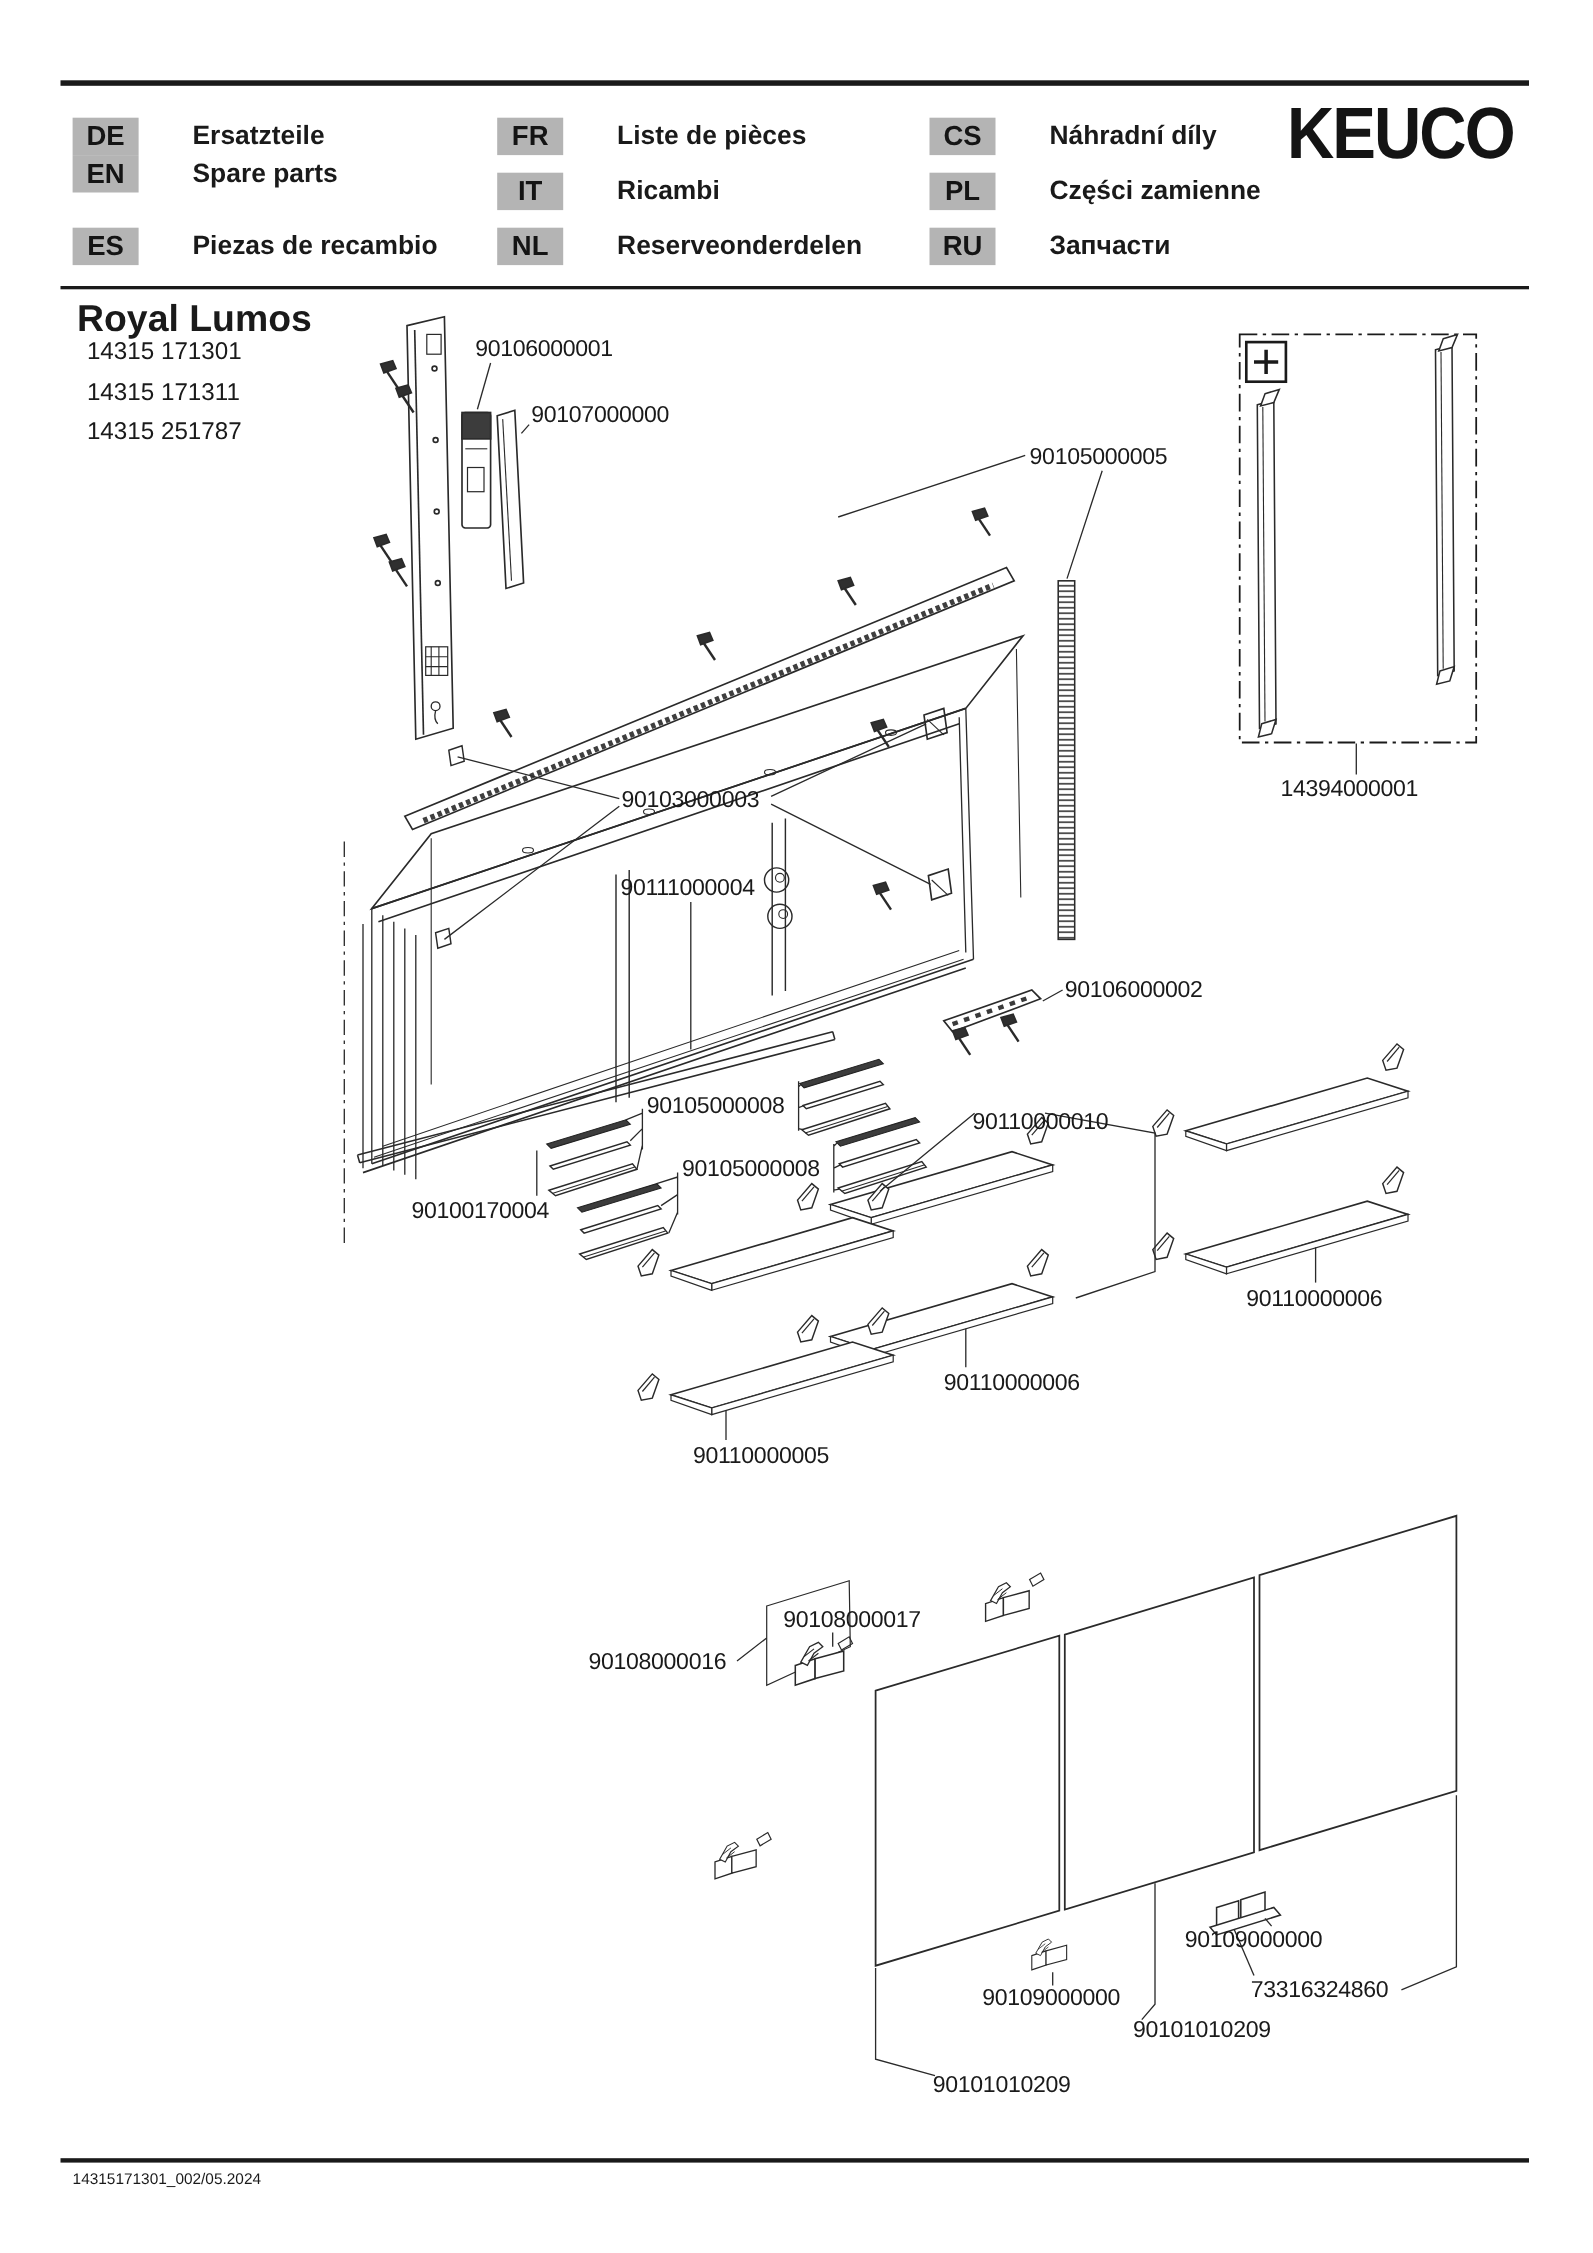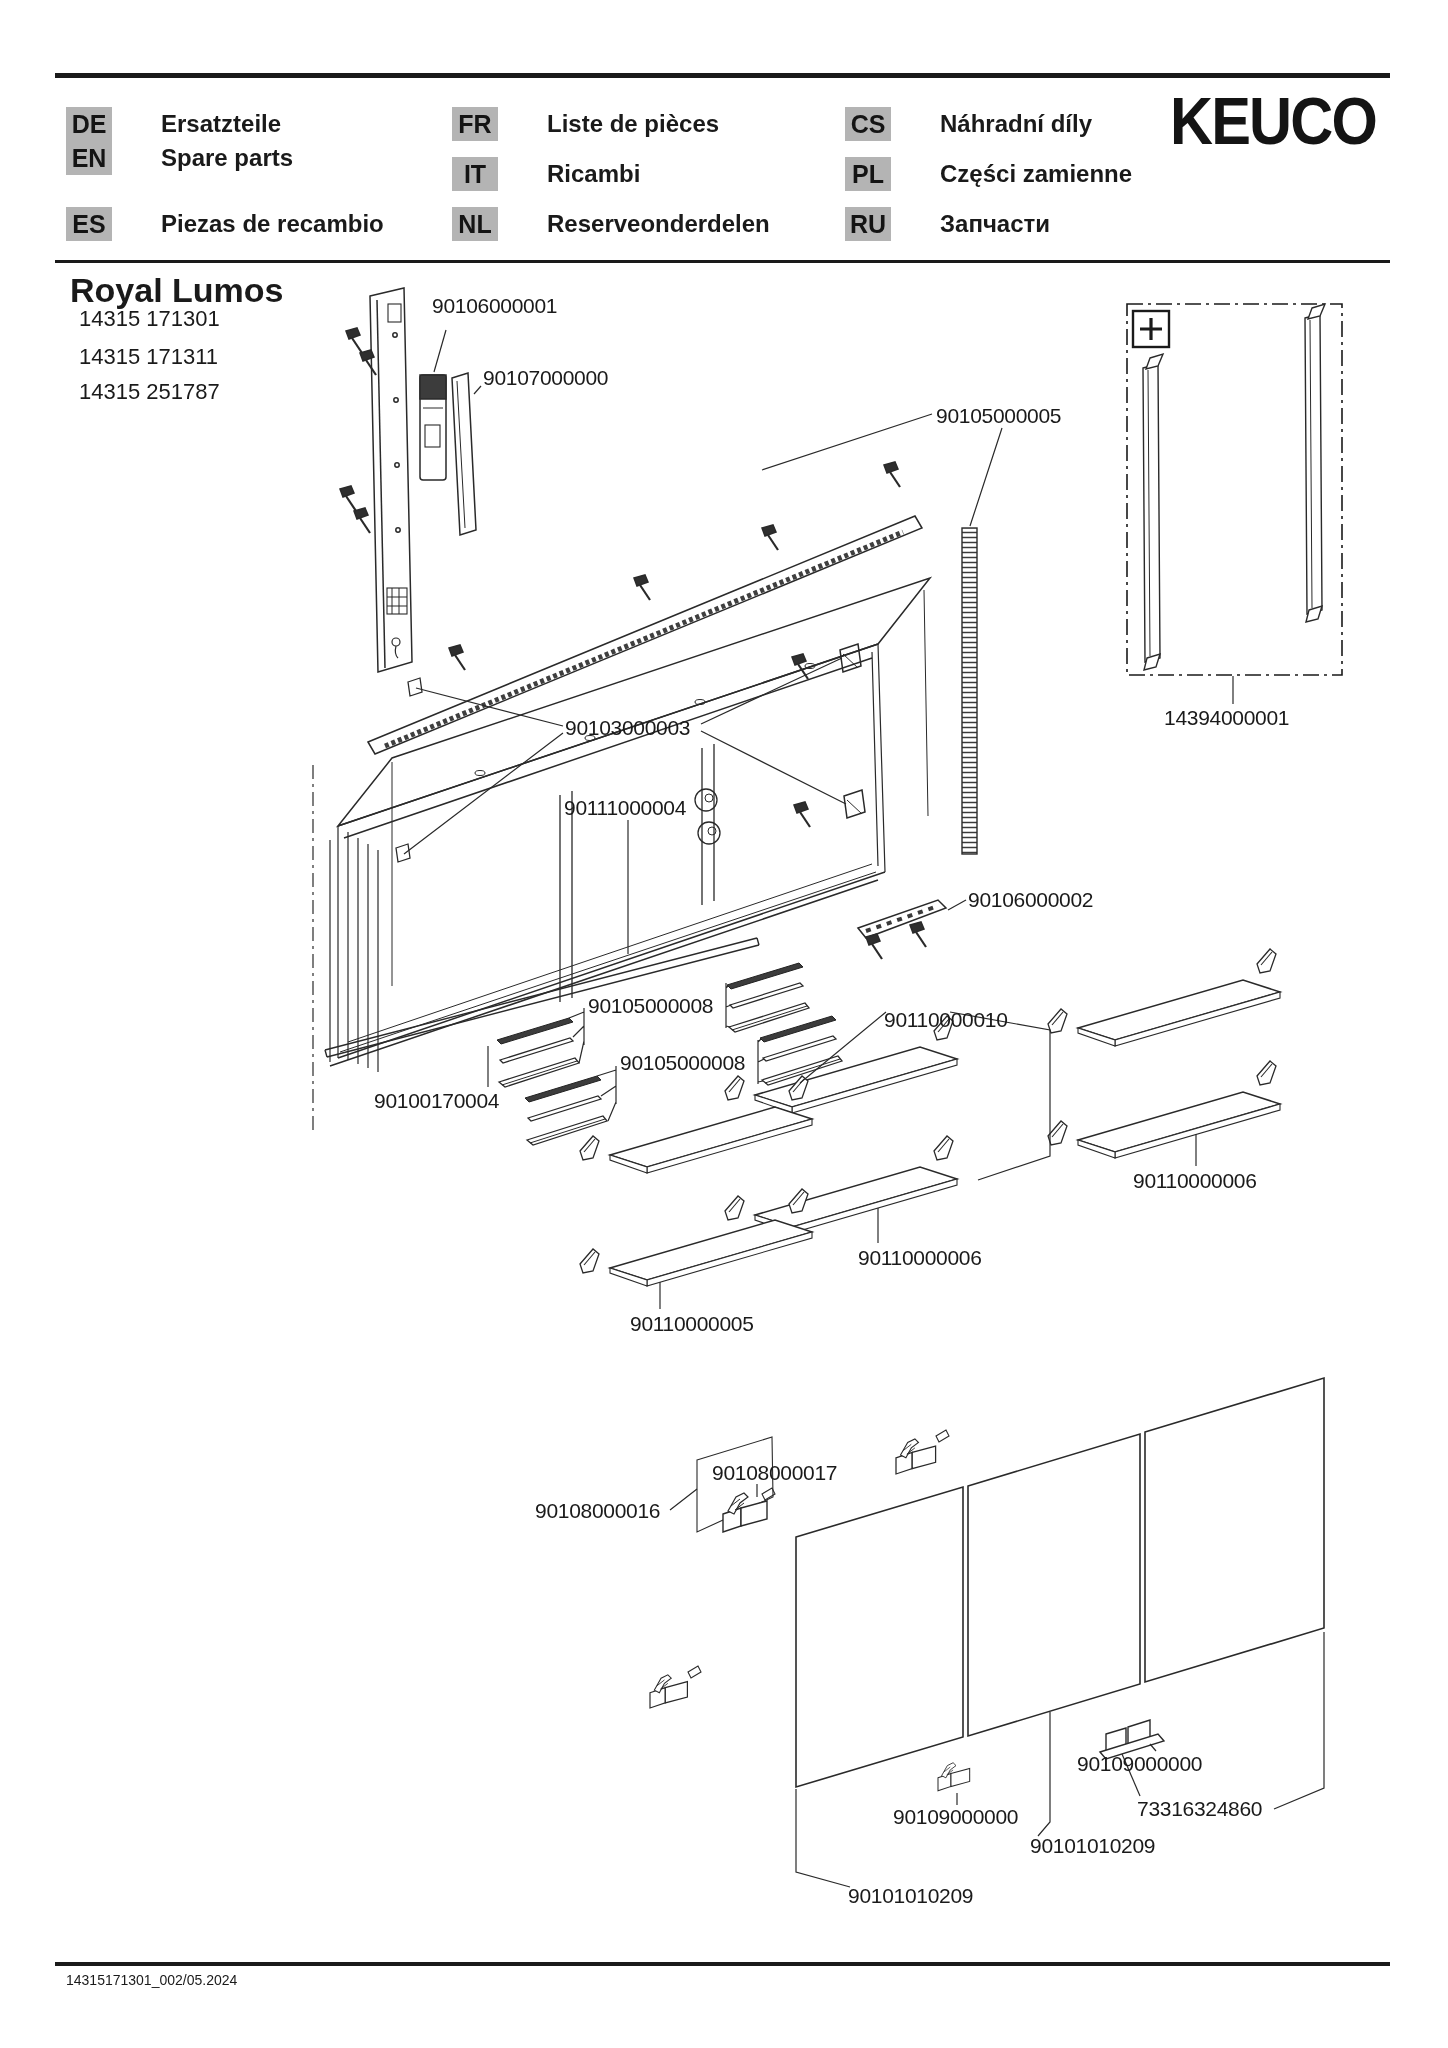--- a/index.html
+++ b/index.html
@@ -1,20 +1,20 @@
 <!DOCTYPE html>
 <html><head>
 <meta charset="utf-8">
 <style>
   html,body{margin:0;padding:0;background:#fff}
   body{width:1448px;height:2048px;position:relative;overflow:hidden;
        font-family:"Liberation Sans",sans-serif;color:#1a1a1a}
   .rule{position:absolute;background:#1a1a1a}
   .lang{position:absolute;display:flex;align-items:center}
-  .lang .code{width:46px;height:34px;display:inline-flex;align-items:center;justify-content:center;
+  .lang .code{width:60px;height:34px;display:inline-flex;align-items:center;justify-content:center;
       background:#b4b4b4;color:#141414;font-weight:700;font-size:25px;line-height:1}
   .lang .lbl{font-weight:700;font-size:24px;margin-left:49px;white-space:nowrap}
   .logo{position:absolute;left:1170px;top:90px;width:208px;height:66px}
   .product-name{position:absolute;left:70px;top:271px;font-weight:700;font-size:34px;white-space:nowrap}
   .variant{position:absolute;left:79px;font-size:22px;white-space:nowrap}
   .plabel{position:absolute;font-size:21px;letter-spacing:-0.3px;white-space:nowrap}
   .footer-id{position:absolute;left:66px;top:1972px;font-size:14px;white-space:nowrap}
   svg.diagram{position:absolute;left:0;top:0}
 </style>
 </head>
@@ -270,21 +270,21 @@
     <path d="M757 1484 L757 1497 M670 1510 L697 1489"></path>
     <path d="M1122 1754 L1140 1796"></path>
     <path d="M1150 1744 L1156 1751"></path>
     <path d="M1324 1632 L1324 1788 L1274 1809"></path>
     <path d="M1050 1712 L1050 1822 L1038 1836"></path>
     <path d="M796 1789 L796 1872 L850 1887"></path>
     <path d="M957 1793 L957 1805"></path>
   </g>
 </svg>
 
-<div class="plabel" style="left:432px;top:294px">90106000001</div>
+<div class="plabel" style="left:432px;top:306px">90106000001</div>
 <div class="plabel" style="left:483px;top:366px">90107000000</div>
 <div class="plabel" style="left:936px;top:404px">90105000005</div>
 <div class="plabel" style="left:1164px;top:706px">14394000001</div>
 <div class="plabel" style="left:565px;top:716px">90103000003</div>
 <div class="plabel" style="left:564px;top:796px">90111000004</div>
 <div class="plabel" style="left:968px;top:888px">90106000002</div>
 <div class="plabel" style="left:588px;top:994px">90105000008</div>
 <div class="plabel" style="left:884px;top:1008px">90110000010</div>
 <div class="plabel" style="left:620px;top:1051px">90105000008</div>
 <div class="plabel" style="left:374px;top:1089px">90100170004</div>

